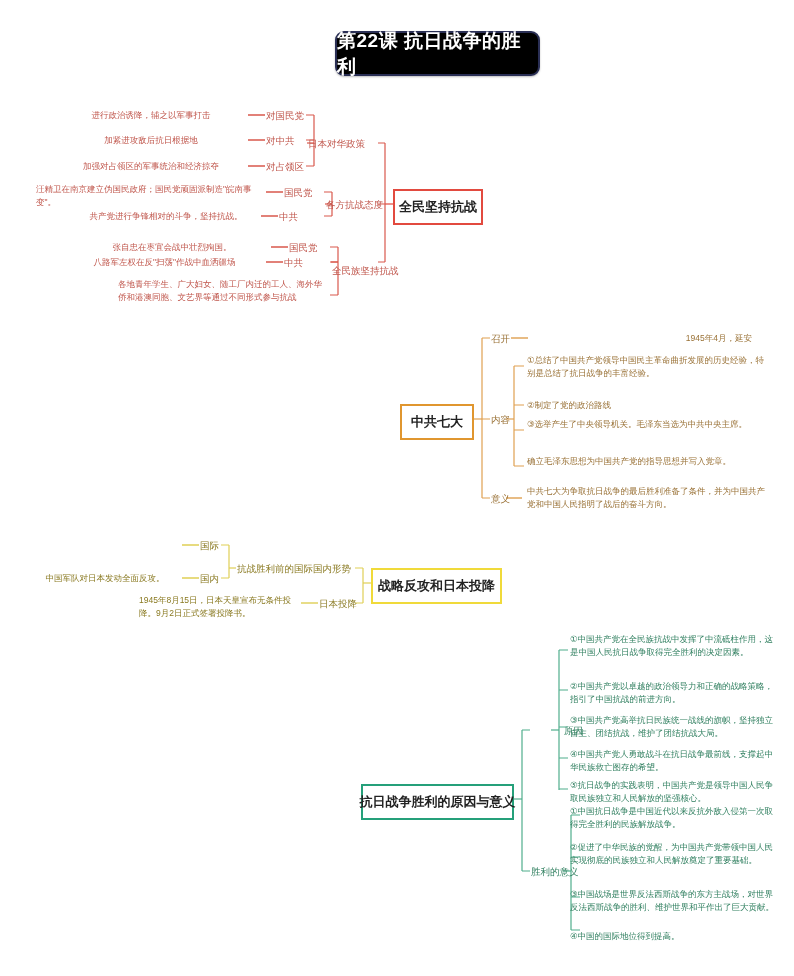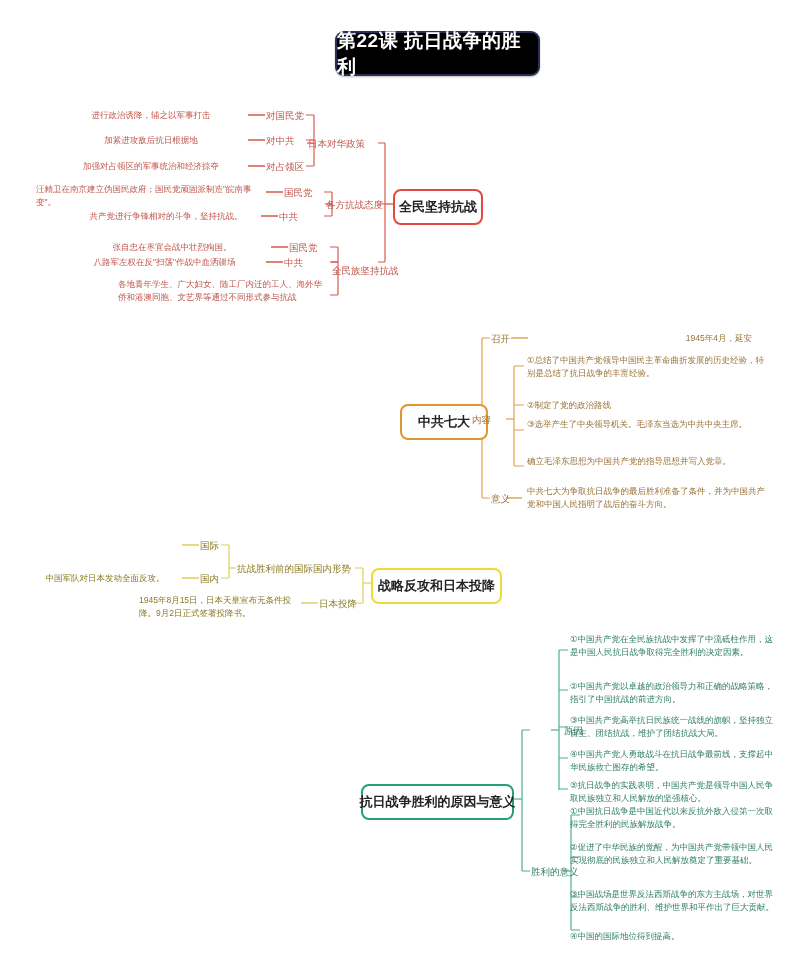--- a/index.html
+++ b/index.html
@@ -35,29 +35,29 @@
     font-weight: bold;
     letter-spacing: 0.5px;
     box-shadow: 0 1px 2px rgba(0,0,0,.25);
   }
   
   .sec-node {
     position: absolute;
     display: flex; align-items: center; justify-content: center;
     background: #ffffff;
     border-width: 2px; border-style: solid;
-    border-radius: 8px;
+    border-radius: 0;
     font-size: 13px;
     font-weight: bold;
     color: #222222;
     white-space: nowrap;
     padding: 16px 10px;
   }
   #sec-1 { left: 393px; top: 189px; width: 90px; height: 30px; border-color: #e24a3f; }
-  #sec-2 { left: 400px; top: 404px; width: 88px; height: 31px; border-color: #e0962f; }
+  #sec-2 { left: 400px; top: 404px; width: 74px; height: 31px; border-color: #e0962f; }
   #sec-3 { left: 371px; top: 568px; width: 131px; height: 31px; border-color: #f0da3a; }
   #sec-4 { left: 361px; top: 784px; width: 153px; height: 31px; border-color: #25a07a; }
 
   
   .lbl {
     position: absolute;
     font-size: 9.5px;
     line-height: 13px;
     color: #c0564c;
     white-space: nowrap;
@@ -184,21 +184,21 @@
   <div class="leaf c-red la" style="left:36px; top:183px; width:228px;">汪精卫在南京建立伪国民政府；国民党顽固派制造"皖南事变"。</div>
   <div class="leaf c-red ra" style="left:74px; top:210px; width:184px;">共产党进行争锋相对的斗争，坚持抗战。</div>
 
   <div class="lbl c-red" style="left:289px; top:241px;">国民党</div>
   <div class="lbl c-red" style="left:284px; top:256px;">中共</div>
   <div class="leaf c-red ra" style="left:80px; top:241px; width:184px;">张自忠在枣宜会战中壮烈殉国。</div>
   <div class="leaf c-red ra" style="left:70px; top:256px; width:189px;">八路军左权在反"扫荡"作战中血洒疆场</div>
   <div class="leaf c-red la" style="left:118px; top:278px; width:205px;">各地青年学生、广大妇女、随工厂内迁的工人、海外华侨和港澳同胞、文艺界等通过不同形式参与抗战</div>
 
   <div class="lbl c-orange" style="left:491px; top:332px;">召开</div>
-  <div class="lbl c-orange" style="left:472px; top:413px;">内容</div>
+  <div class="lbl c-orange" style="left:491px; top:413px;">内容</div>
   <div class="lbl c-orange" style="left:491px; top:492px;">意义</div>
 
   <div class="leaf c-orange la" style="left:532px; top:332px; width:220px;text-align:right;">1945年4月，延安</div>
   <div class="leaf c-orange la" style="left:527px; top:354px; width:245px;">①总结了中国共产党领导中国民主革命曲折发展的历史经验，特别是总结了抗日战争的丰富经验。</div>
   <div class="leaf c-orange la" style="left:527px; top:399px; width:245px;">②制定了党的政治路线</div>
   <div class="leaf c-orange la" style="left:527px; top:418px; width:245px;">③选举产生了中央领导机关。毛泽东当选为中共中央主席。</div>
   <div class="leaf c-orange la" style="left:527px; top:455px; width:245px;">确立毛泽东思想为中国共产党的指导思想并写入党章。</div>
   <div class="leaf c-orange la" style="left:527px; top:485px; width:245px;">中共七大为争取抗日战争的最后胜利准备了条件，并为中国共产党和中国人民指明了战后的奋斗方向。</div>
 
   <div class="lbl c-yellow" style="left:237px; top:562px;">抗战胜利前的国际国内形势</div>

